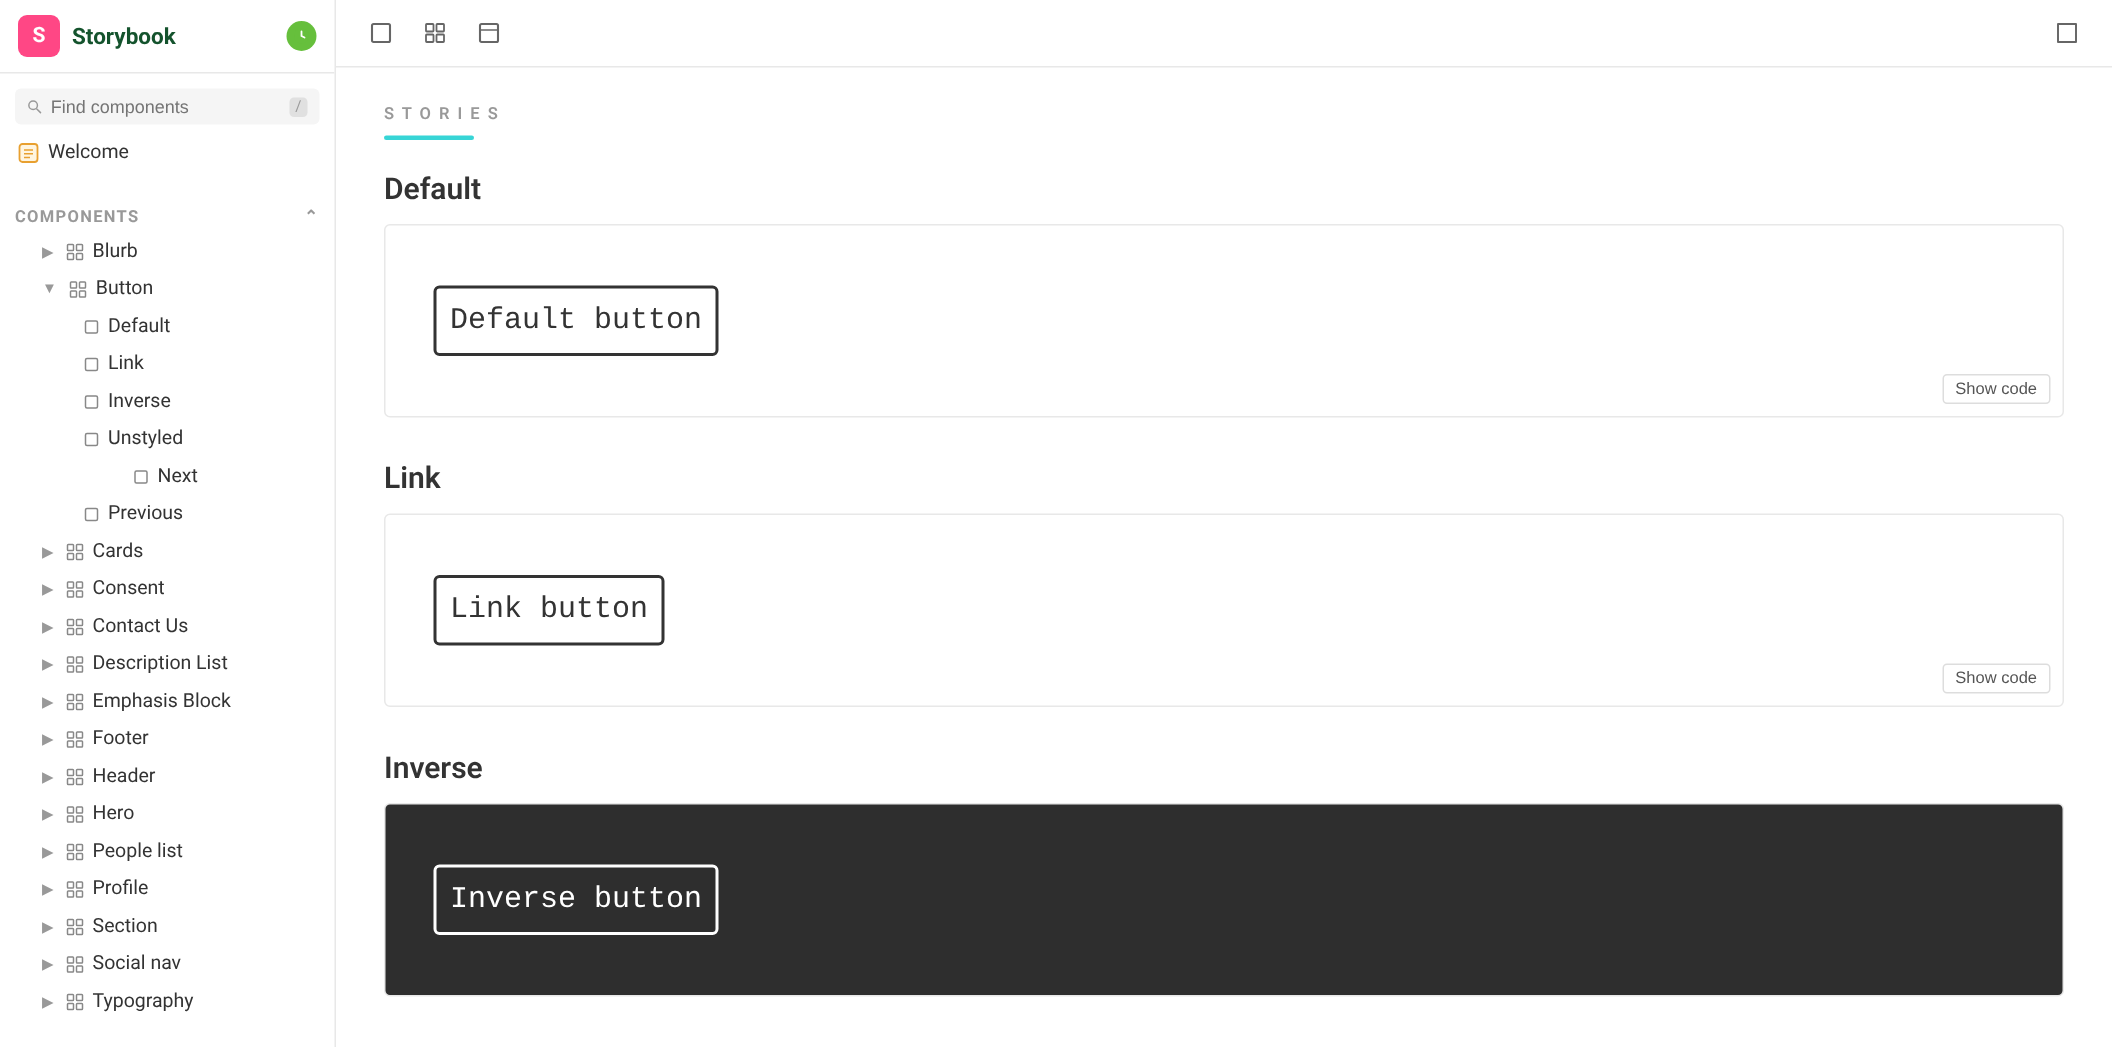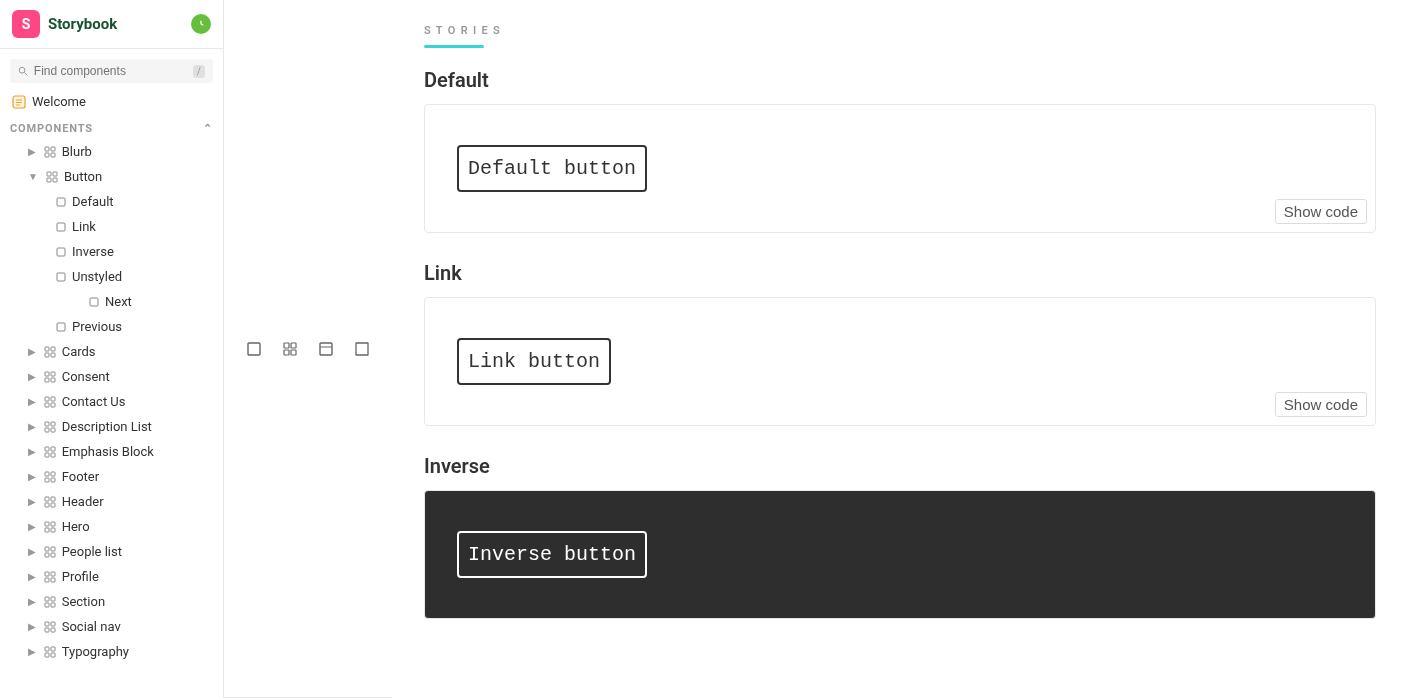--- a/index.html
+++ b/index.html
@@ -78,32 +78,32 @@
       color: #333;
       gap: 6px;
     }
     .sidebar-item.active { background: #1ea7fd; color: #fff; }
 
     .sidebar-item.welcome { padding-left: 12px; }
     .sidebar-item.section-header {
       font-size: 11px; font-weight: 700; color: #999; letter-spacing: 0.08em;
       padding: 8px 10px 4px 10px;
       text-transform: uppercase;
-      display: flex; align-items: center; justify-content: space-between;
+      display: flex; align-items: center; justify-content: space-between; margin-top: 16px;
     }
     .item-arrow { font-size: 10px; color: #999; margin-right: 2px; }
 
     .sidebar-item.child { padding-left: 28px; }
     .sidebar-item.child2 { padding-left: 44px; }
 
     
     #main {
       flex: 1;
       display: flex;
-      flex-direction: row;
+      flex-direction: column;
       overflow: hidden;
     }
 
     #toolbar {
       display: flex;
       align-items: center;
       padding: 8px 16px;
       border-bottom: 1px solid #e8e8e8;
       gap: 8px;
     }
@@ -163,21 +163,21 @@
     }
 
     .story-preview-inner {
       padding: 40px 32px 40px 32px;
     }
 
     .show-code-btn {
       position: absolute;
       bottom: 8px;
       right: 8px;
-      font-size: 15px;
+      font-size: 11px;
       color: #555;
       background: #fff;
       border: 1px solid #ddd;
       border-radius: 3px;
       padding: 3px 8px;
       cursor: pointer;
     }
 
     
     .demo-button {

